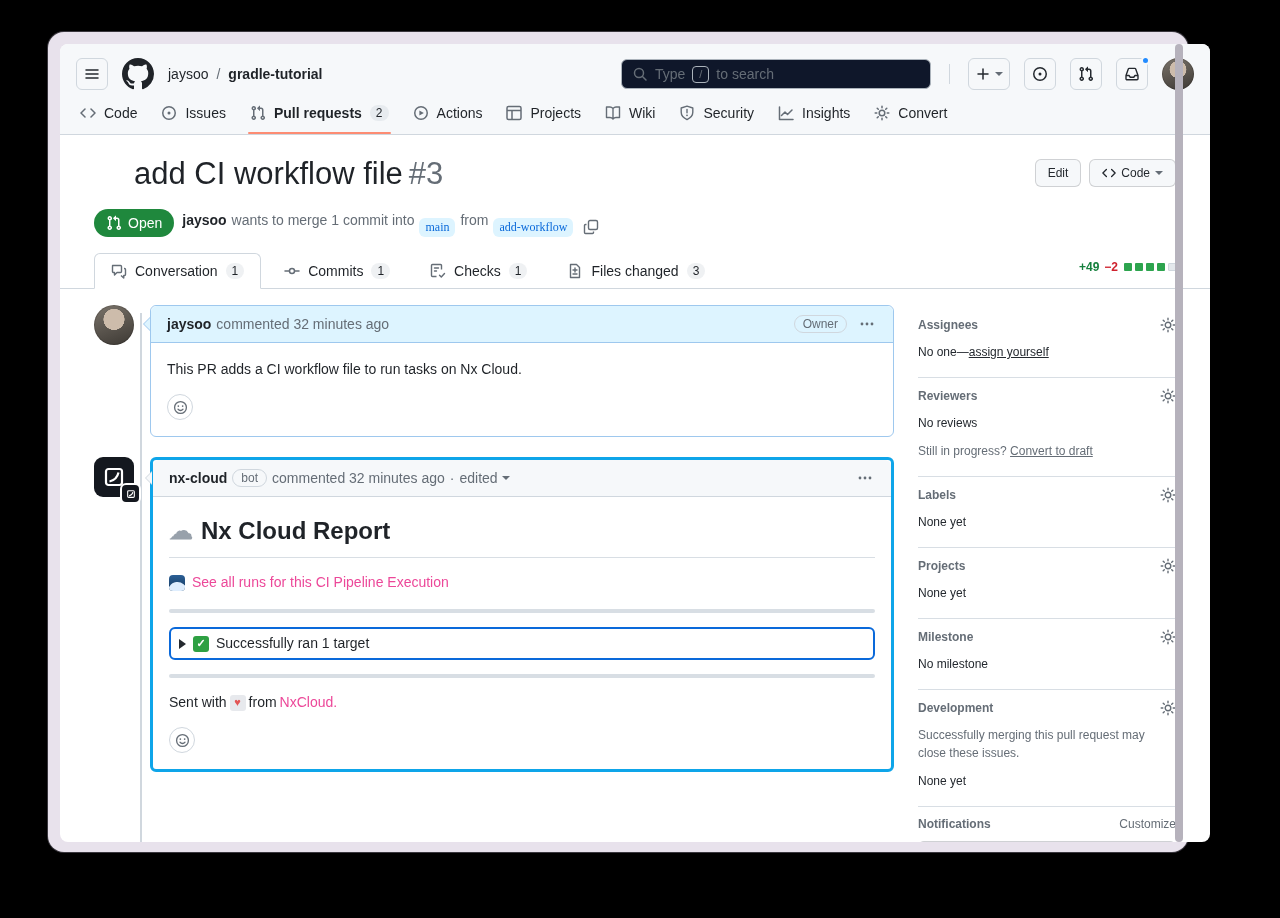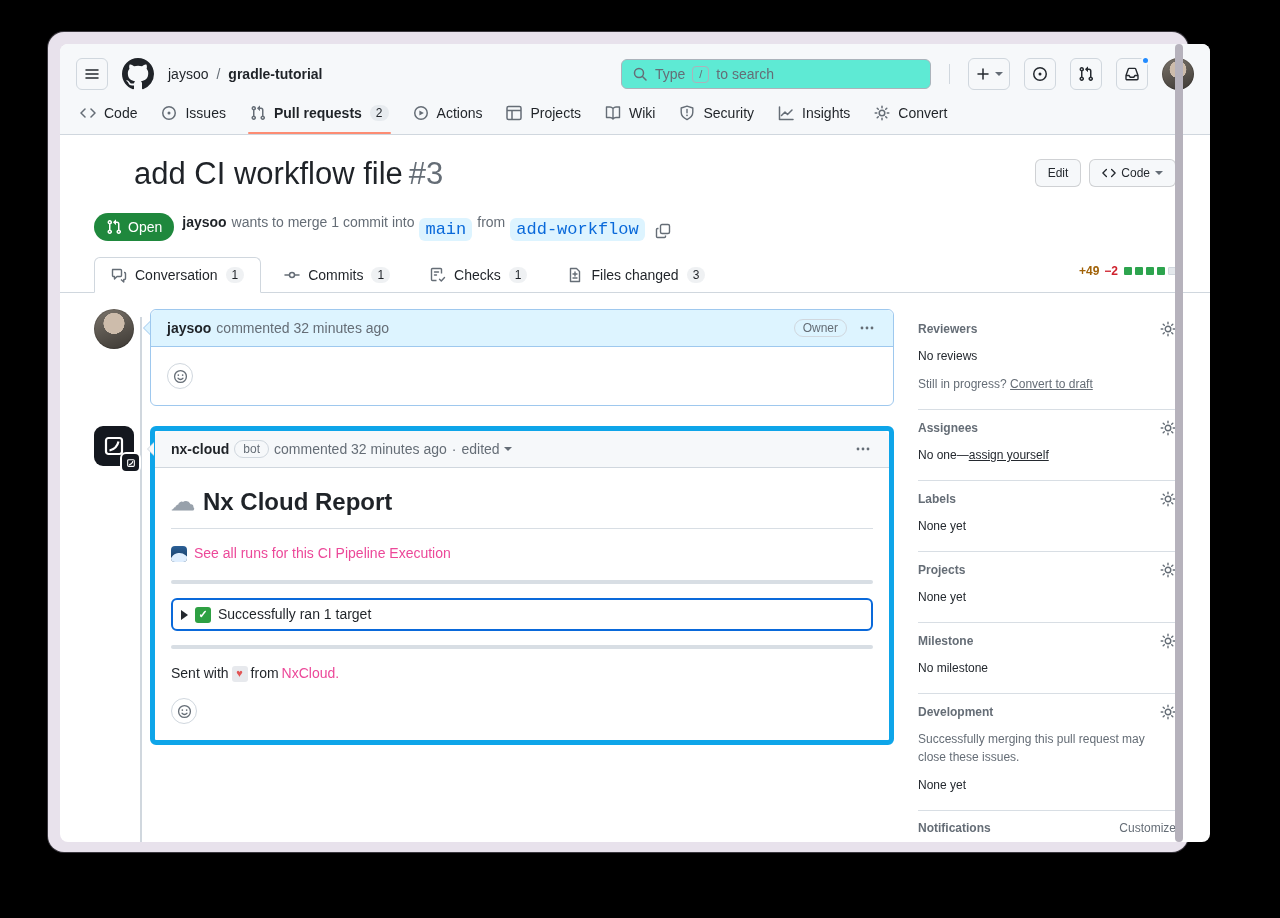--- a/index.html
+++ b/index.html
@@ -18,21 +18,21 @@
   .row1 { display:flex; align-items:center; gap:14px; padding:14px 16px 0 16px; }
   .icon-btn { display:flex; align-items:center; justify-content:center; gap:4px;
     height:32px; min-width:32px; padding:0 6px; background:transparent;
     border:1px solid #d0d7de; border-radius:6px; cursor:pointer; color:#24292f; position:relative; }
   .gh-logo { width:32px; height:32px; display:flex; align-items:center; }
   .crumbs { display:flex; align-items:center; gap:8px; font-size:14px; color:#1f2328; }
   .crumbs .sep { color:#656d76; }
   .crumbs .repo { font-weight:600; }
   .searchbox { margin-left:auto; width:310px; height:30px; border:1px solid #abb3bb;
     border-radius:6px; display:flex; align-items:center; gap:7px; padding:0 10px;
-    color:#656d76; font-size:14px; background:#5eead4; }
+    color:#656d76; font-size:14px; background:#0f172a; }
   .slash-key { display:inline-flex; align-items:center; justify-content:center;
     width:17px; height:17px; border:1px solid #abb3bb; border-radius:4px; font-size:11px; color:#656d76; }
   .vdiv { width:1px; height:20px; background:#d0d7de; margin:0 4px; }
   .notif-dot { position:absolute; top:-3px; right:-3px; width:9px; height:9px;
     border-radius:50%; background:#218bff; border:2px solid #f6f8fa; }
   .avatar-sm { width:32px; height:32px; border-radius:50%;
     background: radial-gradient(circle at 50% 36%, #cdbcab 0 32%, rgba(0,0,0,0) 33%),
       linear-gradient(160deg,#7b746b,#3c3833); box-shadow: inset 0 0 0 1px rgba(0,0,0,.15); }
 
   .row2 { display:flex; align-items:center; padding:6px 8px 0 8px; }
@@ -53,53 +53,53 @@
   .btn-sm { display:inline-flex; align-items:center; gap:5px; height:28px; padding:0 12px;
     font-size:12px; font-weight:500; color:#24292f; background:#f6f8fa;
     border:1px solid rgba(31,35,40,.18); border-radius:6px; cursor:pointer; }
   .caret-down { width:0; height:0; border-left:4px solid transparent; border-right:4px solid transparent;
     border-top:4px solid #656d76; display:inline-block; }
   .status-row { display:flex; align-items:flex-end; gap:8px; margin-top:10px; padding-bottom:2px; }
   .open-pill { display:inline-flex; align-items:center; gap:6px; background:#1f883d; color:#fff;
     border-radius:2em; padding:6px 12px; font-size:14px; font-weight:500; }
   .merge-desc { font-size:14px; color:#656d76; display:flex; align-items:center; gap:5px; flex-wrap:wrap; }
   .merge-desc .author { color:#1f2328; font-weight:600; }
-  .branch-chip { font-family:Liberation Mono, monospace; font-size:17px; color:#0969da;
+  .branch-chip { font-family:Liberation Serif, serif; font-size:12px; color:#0969da;
     background:#ddf4ff; border-radius:6px; padding:2px 6px; cursor:pointer;margin-top:16px; }
   .copy-btn { background:none; border:none; color:#656d76; cursor:pointer; display:flex; padding:2px; }
 
   
   .pr-tabs-row { margin-top:14px; padding:0 34px; border-bottom:1px solid #d0d7de;
     display:flex; justify-content:space-between; align-items:flex-end; }
   .pr-tabs { display:flex; gap:6px; }
   .pr-tab { display:flex; align-items:center; gap:8px; padding:9px 16px; font-size:14px;
     color:#1f2328; border:1px solid transparent; border-radius:6px 6px 0 0; cursor:pointer; margin-bottom:-1px;justify-content:center; }
   .pr-tab svg { color:#656d76; }
   .pr-tab.active { background:#fff; border-color:#d0d7de; border-bottom-color:#fff; font-weight:500; }
   .diffstat { display:flex; align-items:center; gap:3px; padding-bottom:14px; font-size:12px; font-weight:600; }
-  .adds { color:#a16207;text-align:center; } .dels { color:#cf222e; margin-left:2px; margin-right:3px; }
+  .adds { color:#15803d;text-align:center; } .dels { color:#cf222e; margin-left:2px; margin-right:3px; }
   .blk { width:8px; height:8px; border-radius:1px; display:inline-block; }
   .blk.g { background:#2da44e; } .blk.e { background:#e4e8ec; border:1px solid #d0d7de; }
 
   
   .content { display:flex; gap:24px; padding:16px 34px 0 34px; align-items:flex-start; }
   .main-col { flex:1; min-width:0; position:relative; }
   .timeline-line { position:absolute; left:46px; top:8px; bottom:-120px; width:2px; background:#d0d7de; }
 
   .comment { position:relative; margin-bottom:20px; }
   .c-avatar { position:absolute; left:0; top:0; width:40px; height:40px; border-radius:50%;
     background: radial-gradient(circle at 50% 36%, #cdbcab 0 32%, rgba(0,0,0,0) 33%),
       linear-gradient(160deg,#7b746b,#3c3833); box-shadow: inset 0 0 0 1px rgba(0,0,0,.15); }
   .bot-avatar { position:absolute; left:0; top:0; width:40px; height:40px; border-radius:9px;
     background:#14181f; display:flex; align-items:center; justify-content:center; }
   .bot-badge-mini { position:absolute; right:-5px; bottom:-5px; width:17px; height:17px; border-radius:4px;
     background:#14181f; box-shadow:0 0 0 2px #fff; display:flex; align-items:center; justify-content:center; }
   .c-box { margin-left:56px; background:#fff; border-radius:6px; position:relative; }
   .c-box.blue { border:1px solid #9ec8ee; }
-  .c-box.gray { border:5px solid #0ea5e9; }
+  .c-box.gray { border:3px solid #0ea5e9; }
   .c-caret { position:absolute; left:-15px; top:11px; width:0; height:0;
     border:7px solid transparent; }
   .c-box.blue > .c-caret { border-right-color:#9ec8ee; }
   .c-box.gray > .c-caret { border-right-color:#d0d7de; }
   .c-caret::after { content:""; position:absolute; left:-5px; top:-6px; width:0; height:0;
     border:6px solid transparent; }
   .c-box.blue > .c-caret::after { border-right-color:#ddf4ff; }
   .c-box.gray > .c-caret::after { border-right-color:#f6f8fa; }
   .c-header { display:flex; align-items:center; gap:5px; padding:8px 16px; font-size:14px;
     color:#656d76; border-radius:6px 6px 0 0; }
@@ -383,20 +383,21 @@
               <button class="kebab">
                 <svg width="16" height="16" viewBox="0 0 16 16">
                         <circle cx="3" cy="8" r="1.4" fill="currentColor"></circle>
                         <circle cx="8" cy="8" r="1.4" fill="currentColor"></circle>
                         <circle cx="13" cy="8" r="1.4" fill="currentColor"></circle>
                       </svg>
               </button>
             </span>
           </div>
           <div class="c-body">
+            <p>This PR adds a CI workflow file to run tasks on Nx Cloud.</p>
             <button class="emoji-btn">
               <svg width="15" height="15" viewBox="0 0 16 16">
                       <circle cx="8" cy="8" r="6.3" fill="none" stroke="currentColor" stroke-width="1.4"></circle>
                       <circle cx="5.7" cy="6.5" r=".9" fill="currentColor"></circle>
                       <circle cx="10.3" cy="6.5" r=".9" fill="currentColor"></circle>
                       <path fill="none" stroke="currentColor" stroke-width="1.4" stroke-linecap="round" d="M5.3 9.8c.7.9 1.6 1.4 2.7 1.4s2-.5 2.7-1.4"></path>
                     </svg>
             </button>
           </div>
         </div>
@@ -468,46 +469,46 @@
             </button>
           </div>
         </div>
       </div>
 
     </div>
 
     <aside class="sidebar">
       <div class="sb-section">
         <div class="sb-title-row">
+          <span class="sb-title">Assignees</span>
+          <button class="sb-gear">
+                  <svg width="16" height="16" viewBox="0 0 16 16">
+                    <circle cx="8" cy="8" r="2.8" fill="none" stroke="currentColor" stroke-width="1.4"></circle>
+                    <g stroke="currentColor" stroke-width="1.4" stroke-linecap="round">
+                      <path d="M8 1.2v1.6M8 13.2v1.6M1.2 8h1.6M13.2 8h1.6M3.2 3.2l1.1 1.1M11.7 11.7l1.1 1.1M3.2 12.8l1.1-1.1M11.7 4.3l1.1-1.1"></path>
+                    </g>
+                  </svg>
+                </button>
+        </div>
+        <div class="sb-line"><span>No one—</span><a class="sb-link-dark">assign yourself</a></div>
+      </div>
+      <div class="sb-section">
+        <div class="sb-title-row">
           <span class="sb-title">Reviewers</span>
           <button class="sb-gear">
                   <svg width="16" height="16" viewBox="0 0 16 16">
                     <circle cx="8" cy="8" r="2.8" fill="none" stroke="currentColor" stroke-width="1.4"></circle>
                     <g stroke="currentColor" stroke-width="1.4" stroke-linecap="round">
                       <path d="M8 1.2v1.6M8 13.2v1.6M1.2 8h1.6M13.2 8h1.6M3.2 3.2l1.1 1.1M11.7 11.7l1.1 1.1M3.2 12.8l1.1-1.1M11.7 4.3l1.1-1.1"></path>
                     </g>
                   </svg>
                 </button>
         </div>
         <div class="sb-line">No reviews</div>
         <div class="sb-line sb-muted"><span>Still in progress?</span> <a class="sb-link">Convert to draft</a></div>
-      </div>
-      <div class="sb-section">
-        <div class="sb-title-row">
-          <span class="sb-title">Assignees</span>
-          <button class="sb-gear">
-                  <svg width="16" height="16" viewBox="0 0 16 16">
-                    <circle cx="8" cy="8" r="2.8" fill="none" stroke="currentColor" stroke-width="1.4"></circle>
-                    <g stroke="currentColor" stroke-width="1.4" stroke-linecap="round">
-                      <path d="M8 1.2v1.6M8 13.2v1.6M1.2 8h1.6M13.2 8h1.6M3.2 3.2l1.1 1.1M11.7 11.7l1.1 1.1M3.2 12.8l1.1-1.1M11.7 4.3l1.1-1.1"></path>
-                    </g>
-                  </svg>
-                </button>
-        </div>
-        <div class="sb-line"><span>No one—</span><a class="sb-link-dark">assign yourself</a></div>
       </div>
       <div class="sb-section">
         <div class="sb-title-row">
           <span class="sb-title">Labels</span>
           <button class="sb-gear">
                   <svg width="16" height="16" viewBox="0 0 16 16">
                     <circle cx="8" cy="8" r="2.8" fill="none" stroke="currentColor" stroke-width="1.4"></circle>
                     <g stroke="currentColor" stroke-width="1.4" stroke-linecap="round">
                       <path d="M8 1.2v1.6M8 13.2v1.6M1.2 8h1.6M13.2 8h1.6M3.2 3.2l1.1 1.1M11.7 11.7l1.1 1.1M3.2 12.8l1.1-1.1M11.7 4.3l1.1-1.1"></path>
                     </g>

